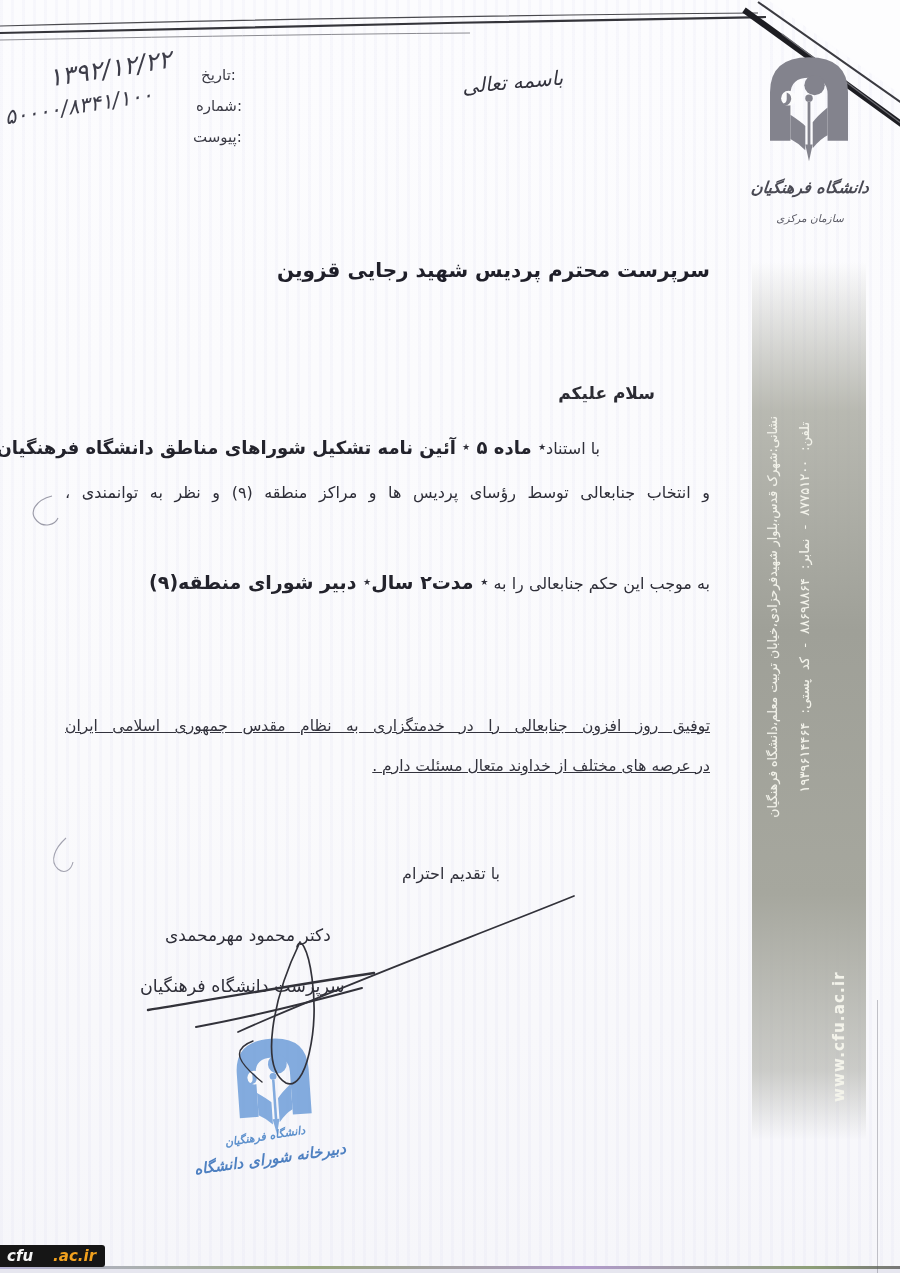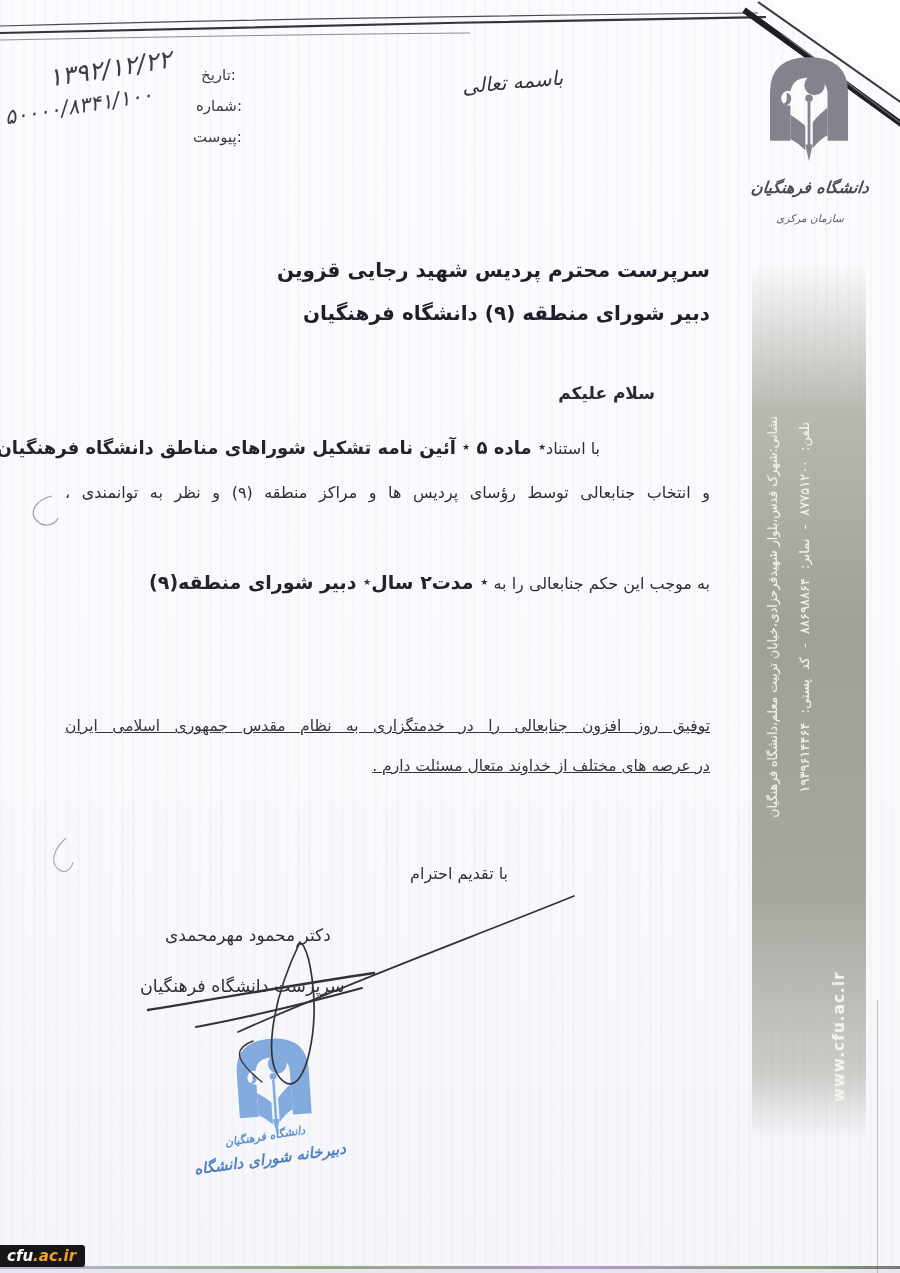--- a/index.html
+++ b/index.html
@@ -37,40 +37,40 @@
   .b{font-weight:700;font-size:18px;color:#23232c;}
   .star{font-size:15px;position:relative;top:-2px;}
   .l1{right:300px;top:437px;}
   .l2{top:483px;}
   .l3{top:529px;}
   .l4{right:190px;top:571px;}
   .l5{right:190px;top:615px;font-weight:700;font-size:20px;white-space:nowrap;color:#20202a;}
   .p2{font-size:15.5px;color:#33333d;text-decoration:underline;}
   .p2l1{top:717px;}
   .p2l2{right:190px;top:757px;white-space:nowrap;}
-  .closing{right:392px;top:864px;font-size:16px;color:#33333d;white-space:nowrap;}
+  .closing{right:400px;top:864px;font-size:16px;color:#33333d;white-space:nowrap;}
   .sig-name{left:165px;top:925px;font-size:17px;white-space:nowrap;color:#2e2e38;}
   .sig-title{left:140px;top:976px;font-size:17.5px;white-space:nowrap;color:#2e2e38;}
   .sigsvg{position:absolute;inset:0;z-index:4;pointer-events:none;}
   
   .stamp{left:180px;top:1026px;width:190px;height:170px;z-index:3;}
   .stamp-emblem{position:absolute;left:42px;top:4px;color:#6a9bd8;opacity:.82;transform:rotate(-4deg);}
   .stamp-l1{position:absolute;left:10px;top:104px;width:150px;text-align:center;font-size:11px;font-weight:700;font-style:italic;color:#4d86c8;transform:rotate(-9deg);opacity:.9;}
   .stamp-l2{position:absolute;left:-10px;top:124px;width:200px;text-align:center;font-size:15px;font-weight:700;font-style:italic;color:#4177bd;transform:rotate(-8deg);opacity:.92;}
   
   .strip-bg{left:752px;top:262px;width:114px;height:878px;z-index:1;
     background:linear-gradient(180deg,rgba(162,163,152,0) 0%,rgba(162,163,152,.75) 17%,#9fa098 42%,#a6a79e 72%,rgba(166,167,158,.55) 92%,rgba(166,167,158,0) 100%);}
   .strip-text{left:754px;top:1108px;width:700px;height:110px;transform:rotate(-90deg);transform-origin:0 0;z-index:2;}
   .strip-line{direction:rtl;color:#f3f3ea;white-space:nowrap;text-shadow:0 0 1px rgba(255,255,255,.4);}
   .strip-addr{font-size:12.5px;line-height:30px;letter-spacing:.6px;padding:4px 8px 0 0;}
   .strip-phone{font-size:13px;line-height:34px;letter-spacing:.8px;word-spacing:5px;padding-right:14px;}
   .strip-url{direction:ltr;text-align:left;font-size:15px;font-weight:700;line-height:34px;letter-spacing:1.2px;padding-left:6px;}
   
   .watermark{left:0;top:1245px;height:22px;z-index:5;background:#161616;border-radius:0 3px 3px 0;
-    display:flex;align-items:center;padding:0 9px 0 7px;font-style:italic;font-weight:700;font-size:15px;}
+    display:flex;align-items:center;padding:0 9px 0 7px;font-style:italic;font-weight:700;font-size:15px;gap:20px;}
   .wm-prefix{color:#f5f5f5;}
   .wm-suffix{color:#f1a11e;}
   .bottom-line{left:0;top:1266px;width:900px;height:3px;z-index:2;
     background:linear-gradient(90deg,#b9b6d8,#98a77e 35%,#b19bcb 65%,#8d9f77 90%,#777);}
   .bottom-pad{left:0;top:1269px;width:900px;height:4px;background:#e6e6ef;z-index:2;}
   .page-edge{left:877px;top:1000px;width:1px;height:273px;background:rgba(90,90,100,.35);z-index:2;}
 </style>
 </head>
 <body>
 
@@ -112,21 +112,20 @@
 
   <div class="abs besmellah">باسمه تعالی</div>
 
   <svg class="abs logo-emblem" width="114" height="130" viewBox="0 0 120 140">
       <use href="#cfu-emblem"></use>
     </svg>
   <div class="abs logo-name rtl">دانشگاه فرهنگیان</div>
   <div class="abs logo-sub rtl">سازمان مرکزی</div>
 
   <div class="abs recip rtl r2">سرپرست محترم پردیس شهید رجایی قزوین</div>
-  <div class="abs recip rtl r3">دبیر شورای منطقه (۹) دانشگاه فرهنگیان</div>
 
   <div class="abs salut rtl">سلام علیکم</div>
 
   <div class="abs bline rtl l1">
     <span>با استناد</span><span class="star">٭</span><span class="b"> ماده ۵ </span><span class="star">٭</span><span class="b"> آئین نامه تشکیل شوراهای مناطق دانشگاه فرهنگیان </span>
   </div>
   <div class="abs bline rtl jline l2">و انتخاب جنابعالی توسط رؤسای پردیس ها و مراکز منطقه (۹) و نظر به توانمندی ،</div>
   <div class="abs bline rtl l4">
     <span>به موجب این حکم جنابعالی را به </span><span class="star">٭</span><span class="b" style="font-size:19px;margin-top:16px;"> مدت۲ سال</span><span class="star">٭</span><span class="b" style="font-size:19px;"> دبیر شورای منطقه(۹)</span>
   </div>

